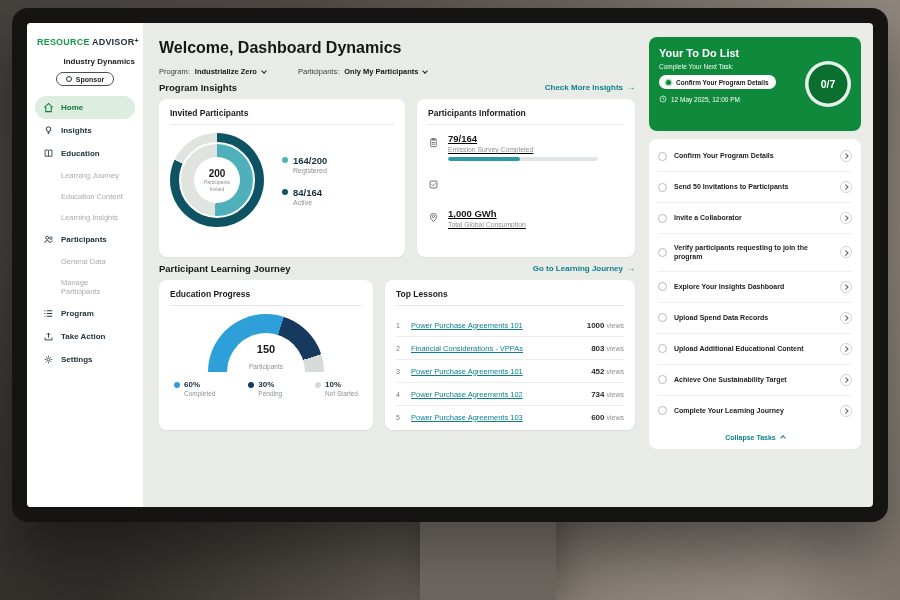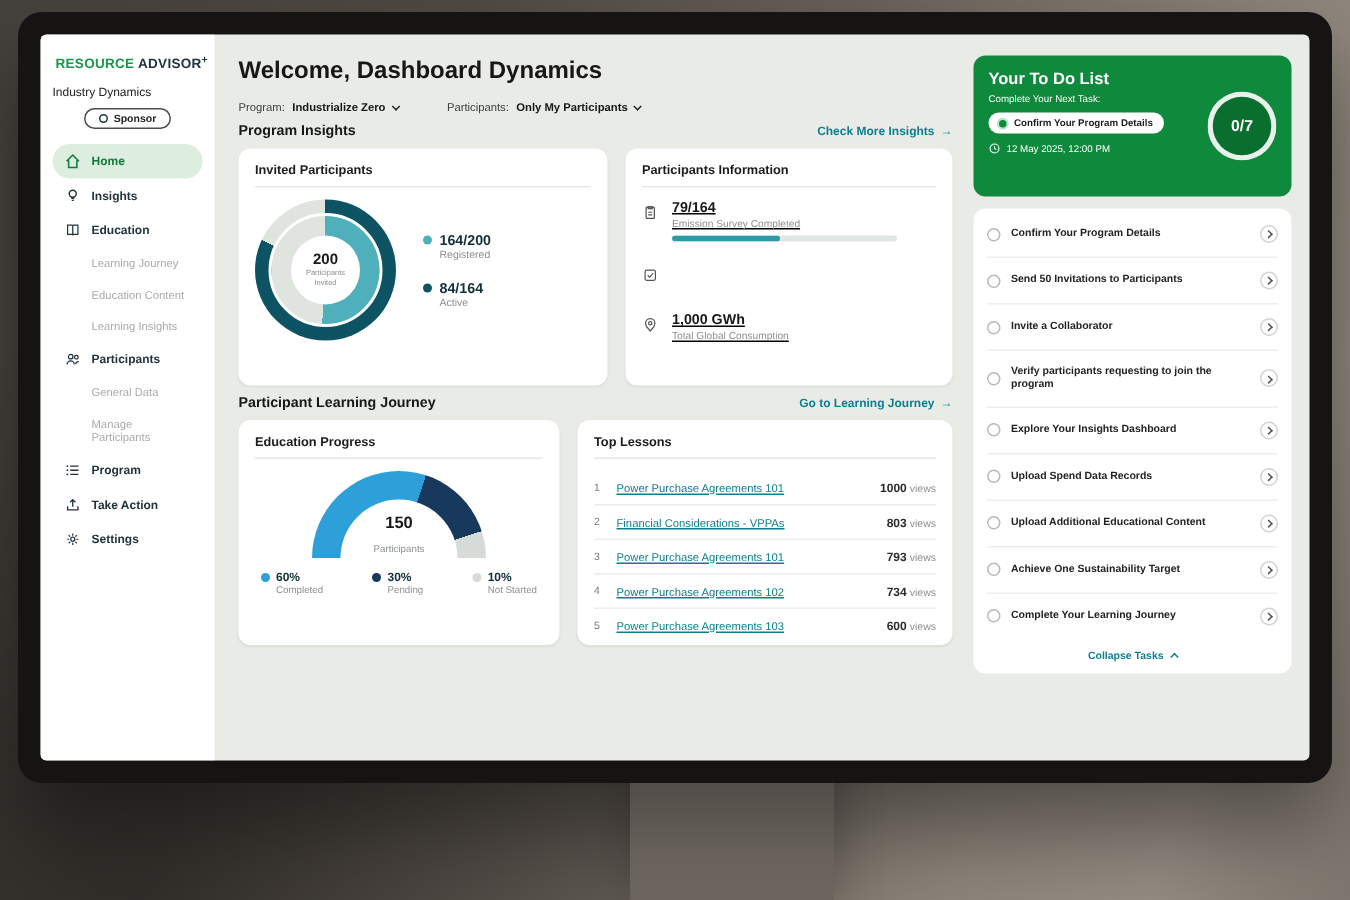--- a/index.html
+++ b/index.html
@@ -24,21 +24,21 @@
     width:846px; height:484px; background:#e9ebe6; border-radius:4px;
     overflow:hidden; display:flex;
   }
 
   
   .sidebar { width:116px; flex-shrink:0; background:#ffffff; padding:10px 8px; }
   .side-logo { font-size:9px; font-weight:bold; letter-spacing:.2px; padding:4px 2px 10px; white-space:nowrap; }
   .logo-green { color:#169a4a; }
   .logo-dark { color:#22333c; }
   .logo-plus { color:#22333c; font-size:7px; vertical-align:top; }
-  .side-org { text-align:left; font-size:8px; font-weight:normal; color:#222; margin-bottom:6px; }
+  .side-org { text-align:right; font-size:8px; font-weight:bold; color:#222; margin-bottom:6px; }
   .side-badge { display:flex; width:max-content; margin:0 auto 10px; align-items:center; gap:4px;
     border:1px solid #4a4f4e; border-radius:9px; padding:2.5px 9px; font-size:7px; font-weight:bold; color:#222; cursor:pointer; }
   .badge-ic { width:6px; height:6px; border-radius:50%; border:1.5px solid #22333c; }
   .nav { display:flex; flex-direction:column; }
   .nav-item { display:flex; align-items:center; gap:7px; padding:6px 8px; font-size:8px; font-weight:bold;
     color:#22333c; border-radius:13px; cursor:pointer; }
   .nav-item.active { background:#ddeee1; color:#107a3a; }
   .nav-item svg { width:11px; height:11px; flex-shrink:0; }
   .nav-sub { padding:6px 8px 6px 26px; font-size:7.5px; color:#a6aba9; cursor:pointer; }
 
@@ -359,21 +359,21 @@
               <span class="lesson-views"><span>1000</span><span class="unit">views</span></span>
             </div>
             <div class="lesson">
               <span class="lesson-num">2</span>
               <span class="lesson-title">Financial Considerations - VPPAs</span>
               <span class="lesson-views"><span>803</span><span class="unit">views</span></span>
             </div>
             <div class="lesson">
               <span class="lesson-num">3</span>
               <span class="lesson-title">Power Purchase Agreements 101</span>
-              <span class="lesson-views"><span>793</span><span class="unit">views</span></span>
+              <span class="lesson-views"><span>452</span><span class="unit">views</span></span>
             </div>
             <div class="lesson">
               <span class="lesson-num">4</span>
               <span class="lesson-title">Power Purchase Agreements 102</span>
               <span class="lesson-views"><span>734</span><span class="unit">views</span></span>
             </div>
             <div class="lesson">
               <span class="lesson-num">5</span>
               <span class="lesson-title">Power Purchase Agreements 103</span>
               <span class="lesson-views"><span>600</span><span class="unit">views</span></span>

